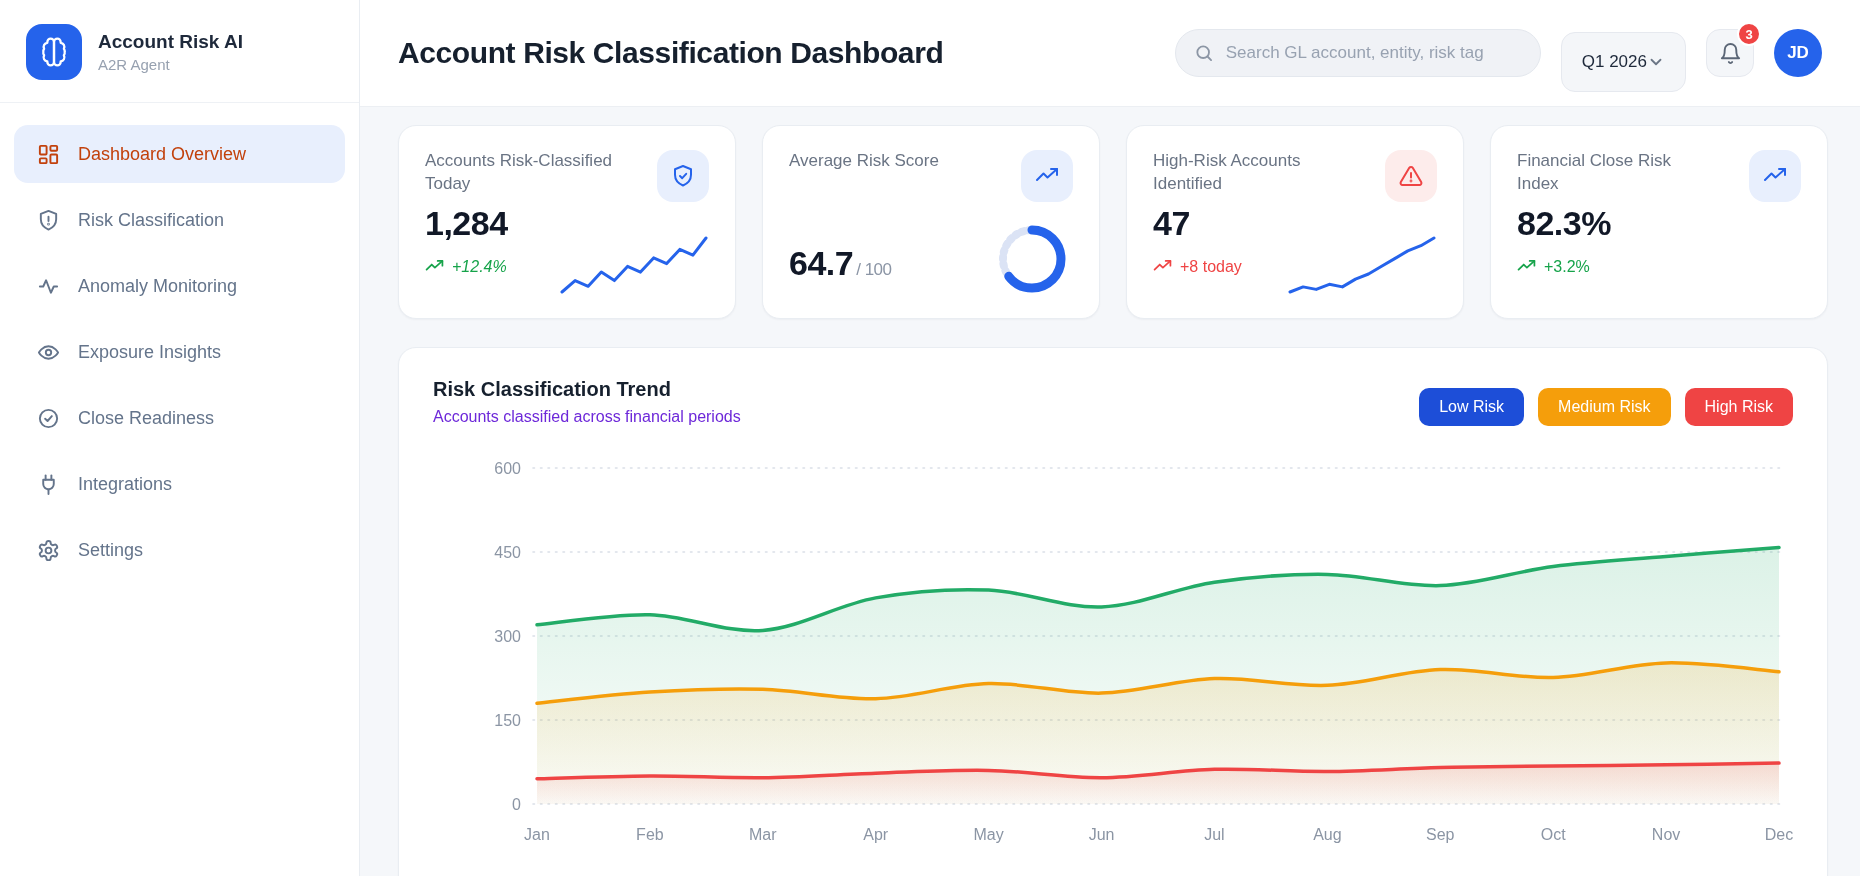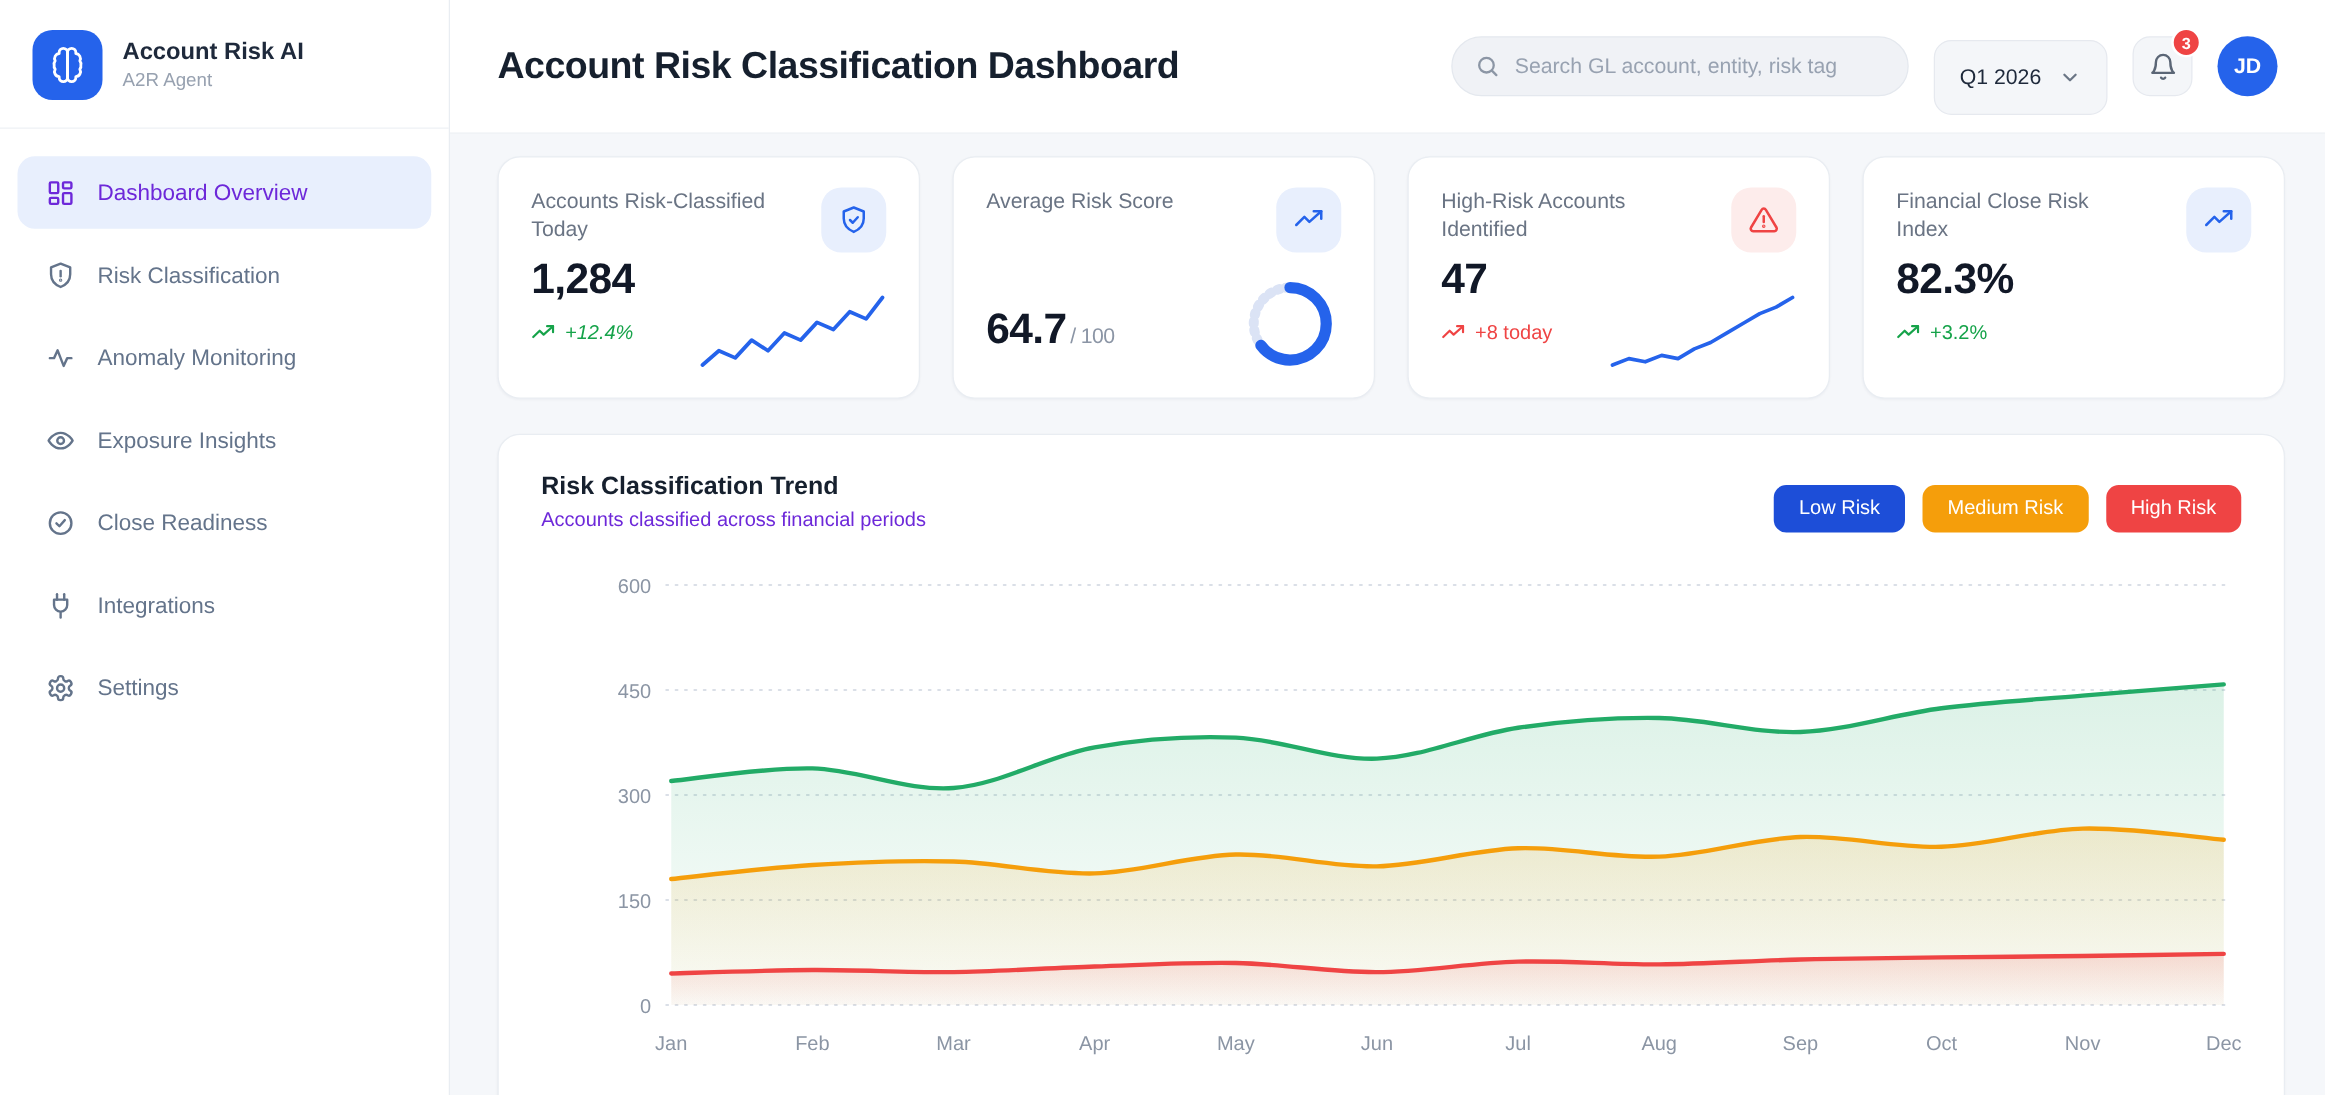--- a/index.html
+++ b/index.html
@@ -9,30 +9,30 @@
   
   .sidebar { width:360px; background:#ffffff; border-right:1px solid #e9edf2; flex-shrink:0; }
   .brand { display:flex; align-items:center; gap:16px; padding:24px 26px 22px 26px; }
   .brand-logo { width:56px; height:56px; border-radius:16px; background:#2563eb; display:flex; align-items:center; justify-content:center; color:#fff; flex-shrink:0; }
   .brand-name { font-size:19px; font-weight:700; color:#1e293b; }
   .brand-sub { font-size:15px; color:#97a1b0; margin-top:3px; }
   .side-divider { height:1px; background:#eef1f5; }
   .nav { padding:22px 14px; display:flex; flex-direction:column; gap:8px; }
   .nav-item { display:flex; align-items:center; gap:18px; height:58px; padding:0 22px; border-radius:14px; color:#64748b; font-size:18px; cursor:pointer; }
   .nav-item .nicon { width:24px; height:24px; display:flex; align-items:center; justify-content:center; }
-  .nav-item.active { background:#e8effd; color:#6d28d9; font-weight:500; }
+  .nav-item.active { background:#e8effd; color:#c2410c; font-weight:500; }
 
   
   .content { flex:1; display:flex; flex-direction:column; min-width:0; }
   .topbar { height:107px; background:#ffffff; border-bottom:1px solid #eceff3; display:flex; align-items:center; padding:0 38px; gap:20px; flex-shrink:0; }
   .page-title { font-size:30px; font-weight:800; color:#16202e; letter-spacing:-0.4px; flex:1; white-space:nowrap; }
   .search-box { display:flex; align-items:center; gap:12px; width:366px; height:48px; background:#f0f2f6; border:1px solid #e4e8ee; border-radius:24px; padding:0 18px; color:#8c96a5; flex-shrink:0; }
   .search-box input { border:none; outline:none; background:transparent; font-size:17px; color:#3b4555; width:100%; font-family:"Liberation Sans", sans-serif; }
   .search-box input::placeholder { color:#98a2b1; }
-  .period-select { display:flex; align-items:center; gap:14px; height:60px; padding:0 20px; background:#f4f6f9; border:1px solid #e6e9ef; border-radius:14px; font-size:17px; color:#1e293b; cursor:pointer; flex-shrink:0;margin-top:17px; }
+  .period-select { display:flex; align-items:center; height:60px; padding:0 20px; background:#f4f6f9; border:1px solid #e6e9ef; border-radius:14px; font-size:17px; color:#1e293b; cursor:pointer; flex-shrink:0;margin-top:17px; }
   .bell-btn { position:relative; width:48px; height:48px; background:#f4f6f9; border:1px solid #e6e9ef; border-radius:14px; display:flex; align-items:center; justify-content:center; color:#5b6676; cursor:pointer; flex-shrink:0; }
   .badge { position:absolute; top:-8px; right:-8px; min-width:24px; height:24px; border-radius:12px; background:#ef4444; color:#fff; font-size:13px; font-weight:700; display:flex; align-items:center; justify-content:center; border:2px solid #fff; }
   .avatar { width:48px; height:48px; border-radius:50%; background:#2563eb; color:#fff; font-size:17px; font-weight:700; display:flex; align-items:center; justify-content:center; cursor:pointer; flex-shrink:0;text-align:right; }
 
   
   .main { flex:1; padding:18px 32px 32px 38px; overflow:hidden; }
   .kpi-row { display:flex; gap:26px; }
   .kpi-card { position:relative; flex:1; background:#fff; border:1px solid #e9edf2; border-radius:18px; box-shadow:0 1px 2px rgba(16,24,40,.04); padding:24px 26px; height:194px; }
   .kpi-top { display:flex; justify-content:space-between; align-items:flex-start; }
   .kpi-label { font-size:17px; line-height:1.35; color:#6a7484; max-width:200px; }

